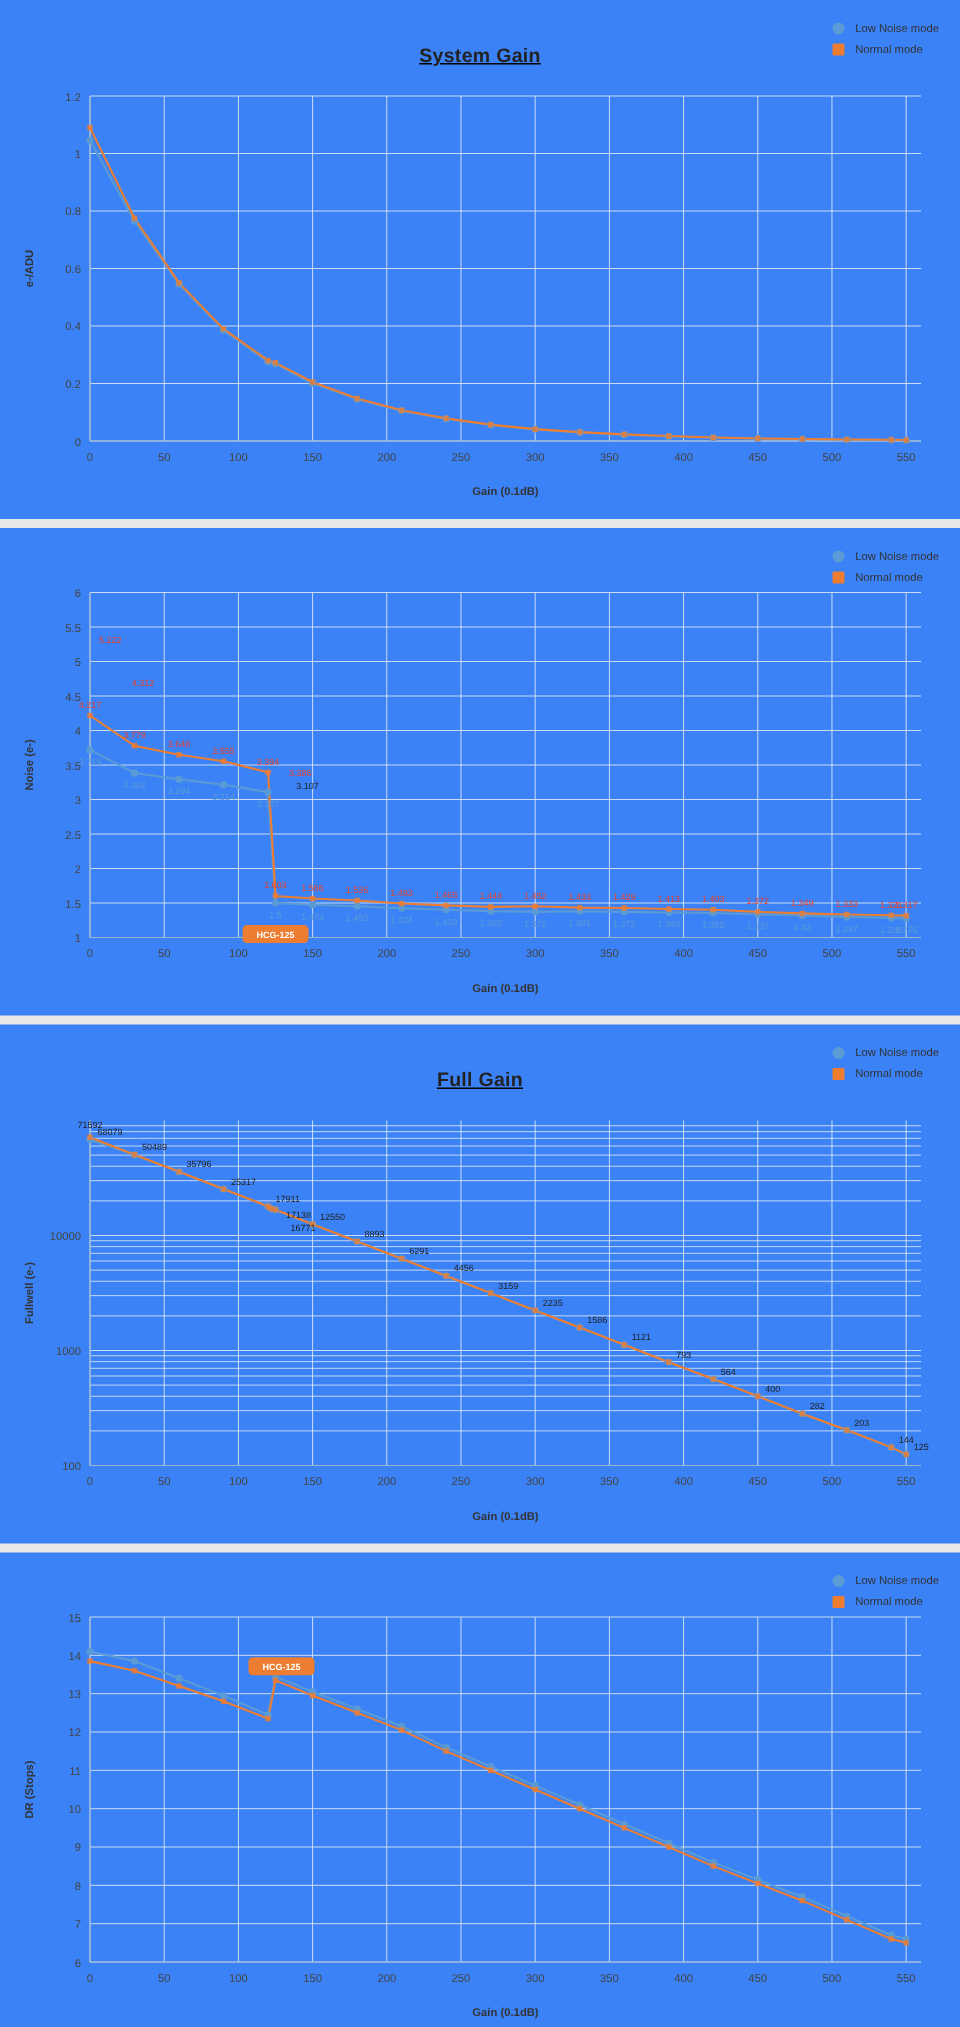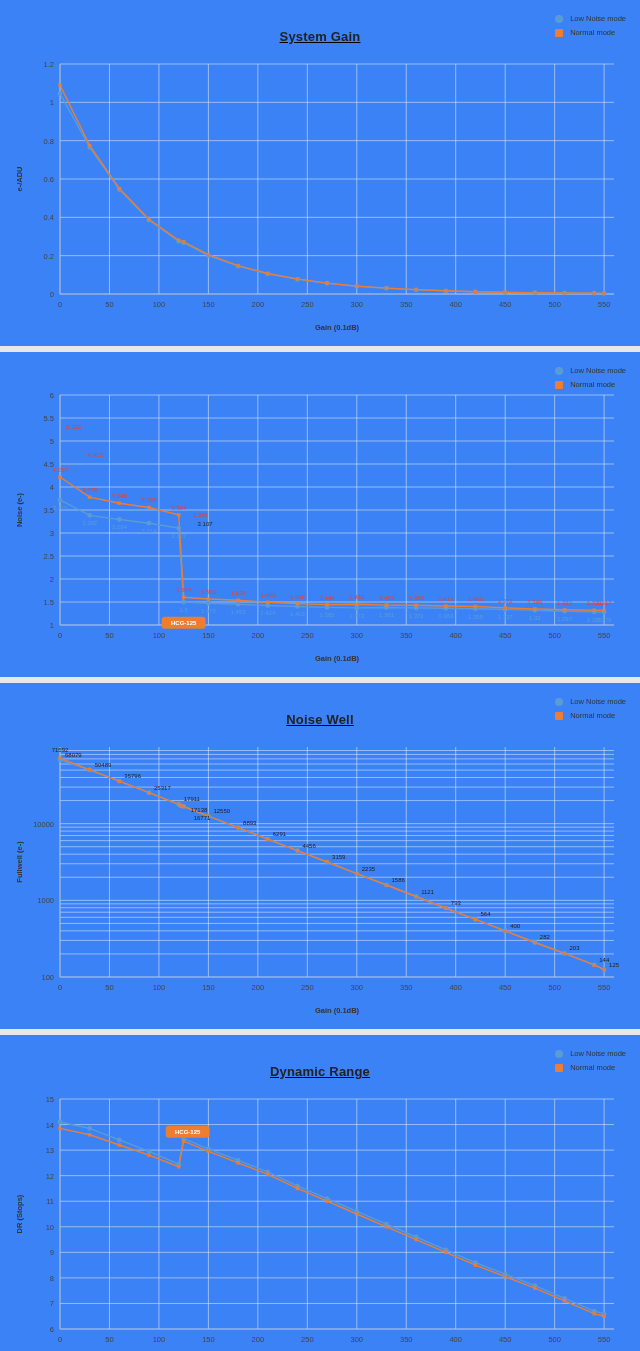--- a/index.html
+++ b/index.html
@@ -287,21 +287,21 @@
           <text x="79.7642857142857" y="78.4" class="dlabel" fill="#e8412a" text-anchor="start">4.312</text>
           <text x="184.62857142857143" y="138.2" class="dlabel" fill="#e8412a" text-anchor="start">3.386</text>
           <text x="189.575" y="147.07799999999997" class="dlabel" fill="#222222" text-anchor="start">3.107</text>
           <rect x="153.66071428571428" y="237.72" width="44" height="12" rx="3" class="badge"></rect>
           <text x="175.66071428571428" y="246.22" class="badge-txt" text-anchor="middle">HCG-125</text>
         </svg>
     </div>
   </div>
 
   <div class="card">
-    <div class="card-title">Noise Well</div>
+    <div class="card-title">Full Gain</div>
     <div class="legend">
       <div class="row">
         <span class="mk c1"></span>
         <span>Low Noise mode</span>
       </div>
       <div class="row">
         <span class="mk c2"></span>
         <span>Normal mode</span>
       </div>
     </div>
@@ -432,21 +432,20 @@
           <text x="502.17857142857144" y="196.84206733152286" class="dlabel dark" text-anchor="start">400</text>
           <text x="531.8571428571429" y="208.48090169551566" class="dlabel dark" text-anchor="start">282</text>
           <text x="561.5357142857142" y="219.425303759987" class="dlabel dark" text-anchor="start">203</text>
           <text x="591.2142857142858" y="230.85887560603084" class="dlabel dark" text-anchor="start">144</text>
           <text x="601.1071428571428" y="235.57023233604903" class="dlabel dark" text-anchor="start">125</text>
         </svg>
     </div>
   </div>
 
   <div class="card">
-    <div class="card-title">Dynamic Range</div>
     <div class="legend">
       <div class="row">
         <span class="mk c1"></span>
         <span>Low Noise mode</span>
       </div>
       <div class="row">
         <span class="mk c2"></span>
         <span>Normal mode</span>
       </div>
     </div>

